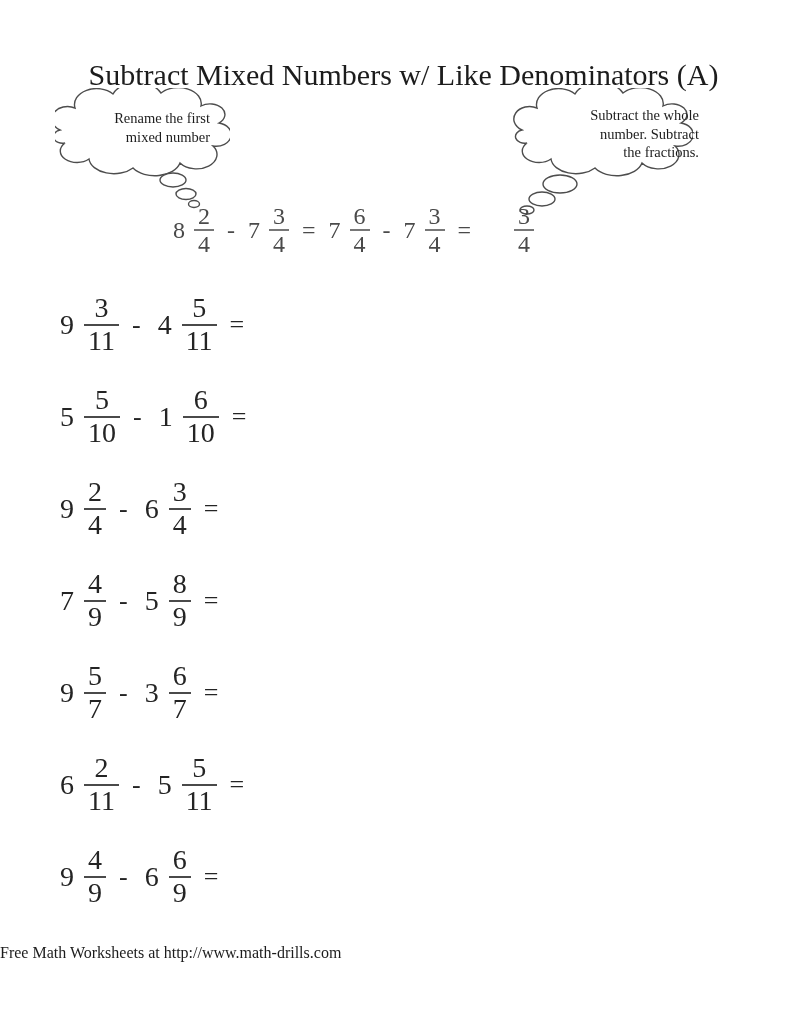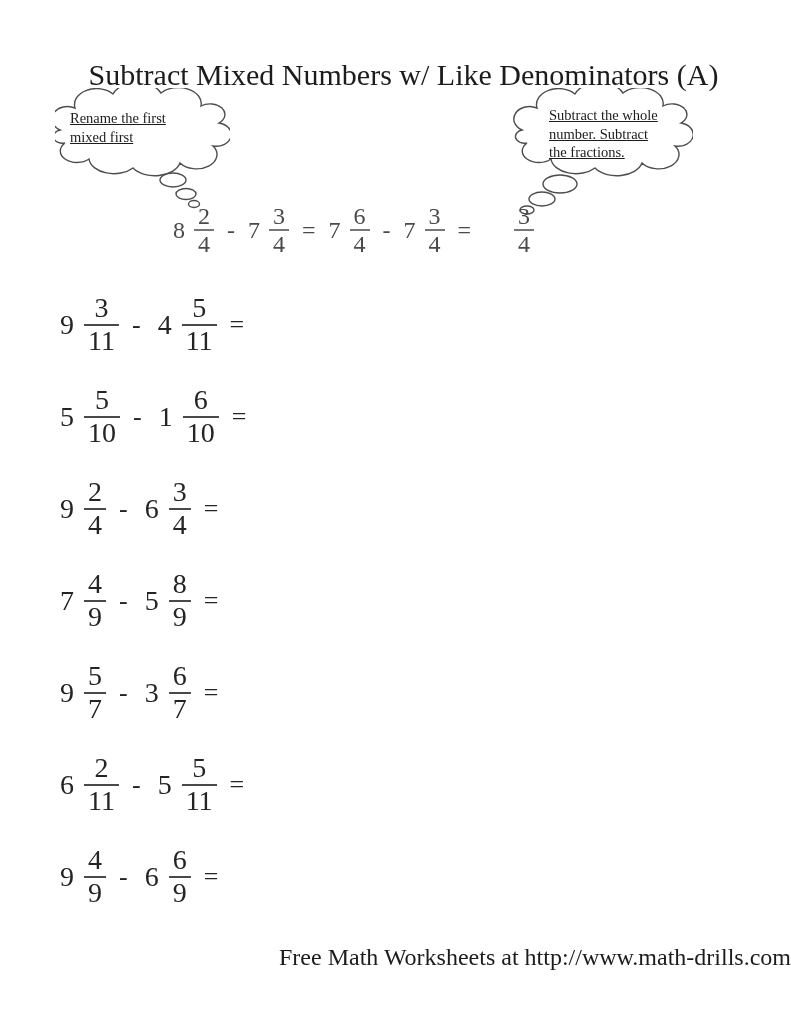--- a/index.html
+++ b/index.html
@@ -20,25 +20,24 @@
     text-align:center;
     font-size:30px;
     font-weight:normal;
     color:#1c1c1c;
     margin:8px;
   }
   .cloud-svg{position:absolute;}
   .cloud-svg path, .cloud-svg ellipse{fill:#ffffff;stroke:#4d4d4d;stroke-width:1.4;}
   .bubble-text{
     position:absolute;
-    text-align:left;
+    text-align:right;
     font-size:14.5px;
     line-height:1.28;
     color:#1c1c1c;
-    text-decoration:underline;
   }
   .bubble-text span{display:block;}
   .bubble-left-text{left:70px;top:109px;width:140px;}
   .bubble-right-text{left:549px;top:106px;width:150px;}
 
   
   .frac{display:inline-flex;flex-direction:column;align-items:center;}
   .frac .num{padding:0 4px 1px;line-height:1.02;}
   .frac .bar{align-self:stretch;height:0;border-bottom:2px solid #4a4a4a;}
   .frac .den{padding:1px 4px 0;line-height:1.02;}
@@ -76,41 +75,41 @@
   .prob .wh{margin-right:10px;}
   .prob .frac{margin-right:13px;}
   .prob .op{margin-right:17px;font-size:26px;}
   .prob .eqs{font-size:26px;}
 
   .footer{
     position:absolute;
     top:944px;
     left:0;
     width:791px;
-    text-align:right;
-    font-size:24px;
+    text-align:left;
+    font-size:16px;
     color:#1c1c1c;
   }
 </style>
 </head>
 <body>
 
 <div class="page">
 
   <h1 class="title">Subtract Mixed Numbers w/ Like Denominators (A)</h1>
 
   <svg class="cloud-svg" style="left:55px;top:88px;" width="175" height="125" viewBox="0 0 175 125">
     <path d="M5,42 A15,12 0 0 1 20,20 A22,16 0 0 1 58,6 A26,18 0 0 1 106,5 A23,16 0 0 1 146,18 A14,10 0 0 1 164,35 A13,10 0 0 1 158,58 A20,14 0 0 1 125,75 A26,17 0 0 1 78,80 A25,16 0 0 1 34,71 A16,11 0 0 1 10,55 A8,6 0 0 1 5,42 Z"></path>
     <ellipse cx="118" cy="92" rx="13" ry="7"></ellipse>
     <ellipse cx="131" cy="106" rx="10" ry="5.5"></ellipse>
     <ellipse cx="139" cy="116" rx="5.5" ry="3.5"></ellipse>
   </svg>
   <div class="bubble-text bubble-left-text">
     <span>Rename the first</span>
-    <span>mixed first</span>
+    <span>mixed number</span>
   </div>
 
   <svg class="cloud-svg" style="left:513px;top:88px;" width="180" height="130" viewBox="0 0 180 130">
     <path d="M9,42 A15,12 0 0 1 24,20 A22,16 0 0 1 62,6 A26,18 0 0 1 110,5 A23,16 0 0 1 150,18 A14,10 0 0 1 168,35 A13,10 0 0 1 162,58 A20,14 0 0 1 129,75 A26,17 0 0 1 82,80 A25,16 0 0 1 38,71 A16,11 0 0 1 14,55 A8,6 0 0 1 9,42 Z"></path>
     <ellipse cx="47" cy="96" rx="17" ry="9"></ellipse>
     <ellipse cx="29" cy="111" rx="13" ry="7"></ellipse>
     <ellipse cx="14" cy="122" rx="7" ry="4"></ellipse>
   </svg>
   <div class="bubble-text bubble-right-text">
     <span>Subtract the whole</span>

